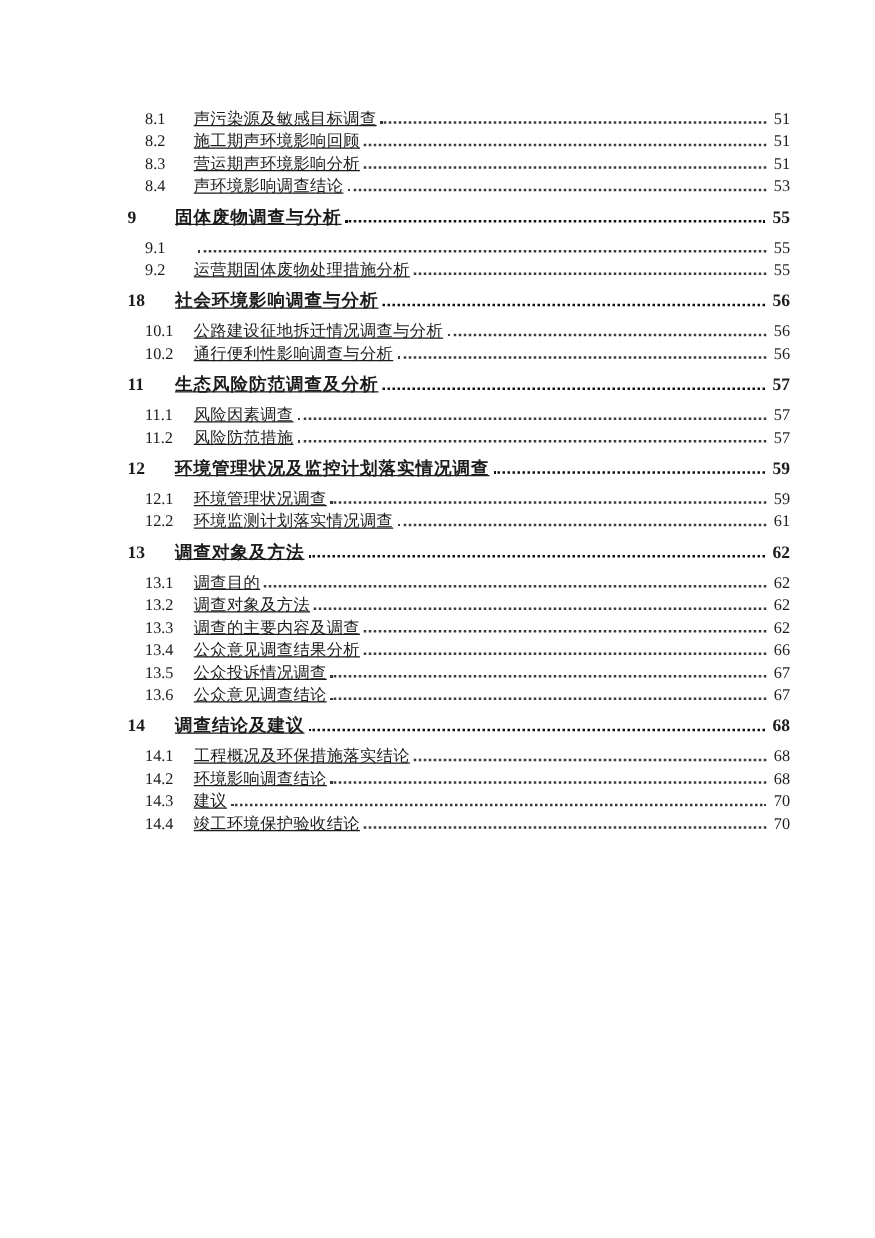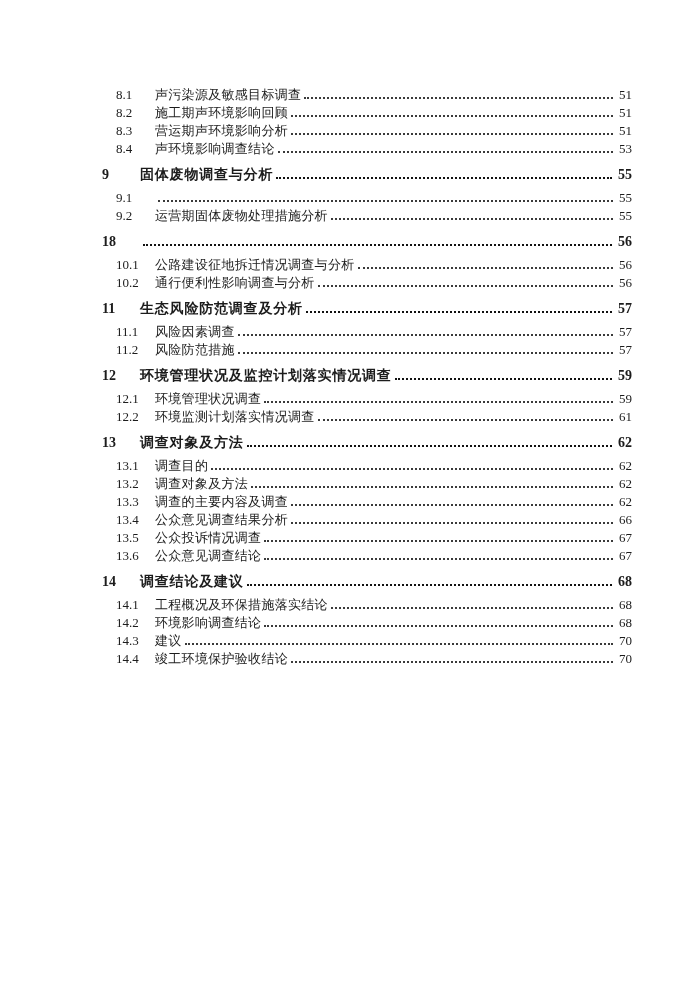--- a/index.html
+++ b/index.html
@@ -30,20 +30,21 @@
   .row.item .num { flex: none; width: 39px; }
   .row.chapter {
     font-weight: bold;
     font-size: 14px;
     margin: 8px 0 5px 0;
   }
   .row.chapter .num { flex: none; width: 38px; }
   .title {
     flex: none;
     letter-spacing: 0.3px;
+    text-decoration: underline;
   }
   .row.chapter .title { letter-spacing: 0.8px; }
   .leader {
     flex: 1 1 auto;
     min-width: 12px;
     height: 0;
     border-bottom: 2px dotted #3a3a3a;
     margin: 0 4px 0 3px;
   }
   .row.chapter .leader { border-bottom-color: #111111; }
@@ -90,20 +91,21 @@
         <span class="pagenum">55</span>
       </div>
       <div class="row item">
         <span class="num">9.2</span>
         <span class="title">运营期固体废物处理措施分析</span>
         <span class="leader"></span>
         <span class="pagenum">55</span>
       </div>
       <div class="row chapter">
         <span class="num">18</span>
+        <span class="title">社会环境影响调查与分析</span>
         <span class="leader"></span>
         <span class="pagenum">56</span>
       </div>
       <div class="row item">
         <span class="num">10.1</span>
         <span class="title">公路建设征地拆迁情况调查与分析</span>
         <span class="leader"></span>
         <span class="pagenum">56</span>
       </div>
       <div class="row item">

